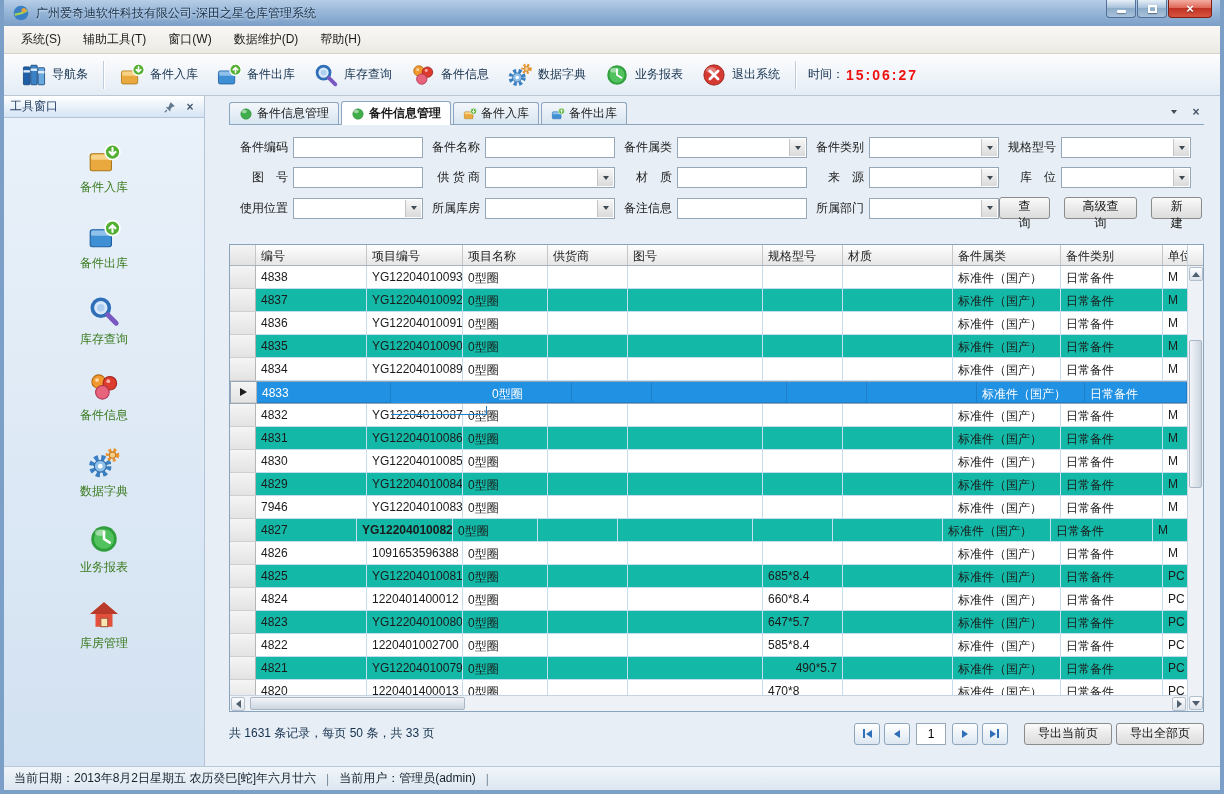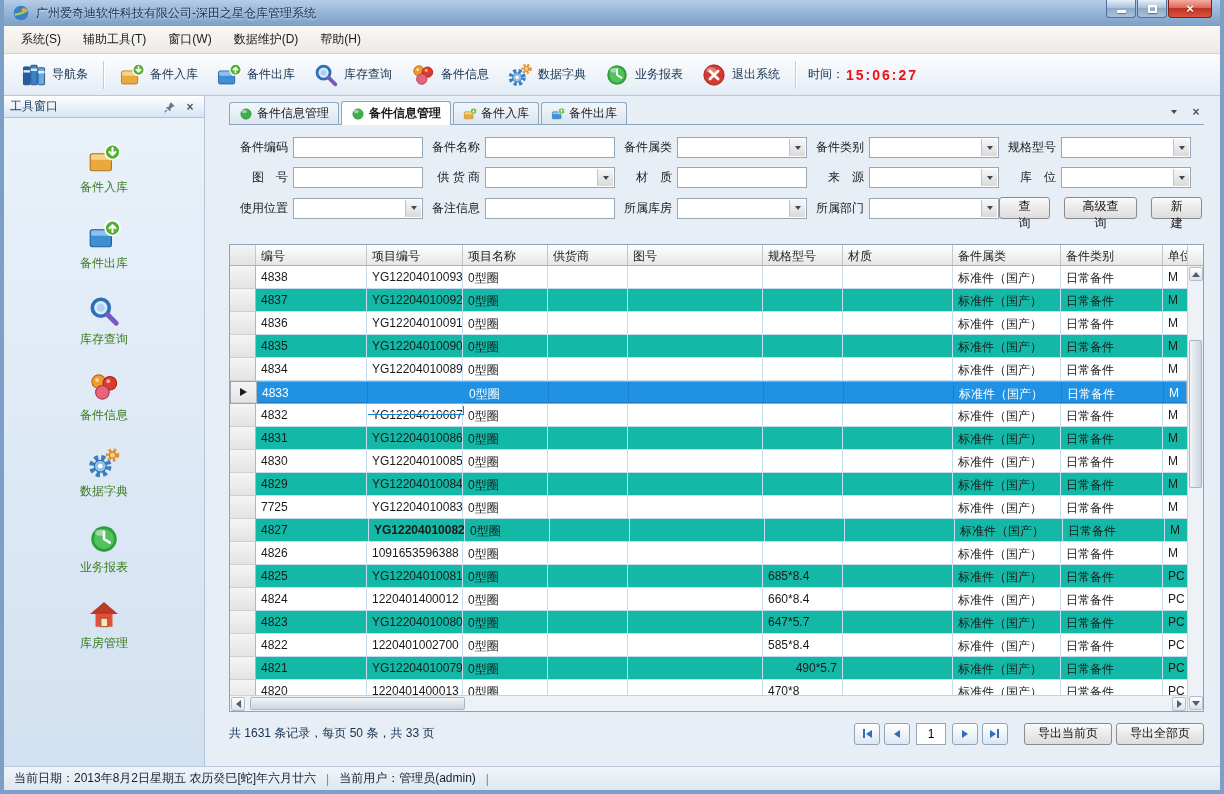--- a/index.html
+++ b/index.html
@@ -487,30 +487,30 @@
             <div class="form-row">
               <div class="fcell">
                 <span class="flabel">使用位置</span>
                 <div class="sel">
                   <span class="sel-btn">
                     <span class="tri-d"></span>
                   </span>
                 </div>
               </div>
               <div class="fcell">
-                <span class="flabel">备注信息</span>
-                <input class="txt" style="">
-              </div>
-              <div class="fcell">
                 <span class="flabel">所属库房</span>
                 <div class="sel">
                   <span class="sel-btn">
                     <span class="tri-d"></span>
                   </span>
                 </div>
+              </div>
+              <div class="fcell">
+                <span class="flabel">备注信息</span>
+                <input class="txt" style="">
               </div>
               <div class="fcell">
                 <span class="flabel">所属部门</span>
                 <div class="sel">
                   <span class="sel-btn">
                     <span class="tri-d"></span>
                   </span>
                 </div>
               </div>
               <div class="form-btns">
@@ -600,21 +600,21 @@
                 <div class="g-cell" style="width: 80px;"></div>
                 <div class="g-cell" style="width: 110px;"></div>
                 <div class="g-cell" style="width: 108px;">标准件（国产）</div>
                 <div class="g-cell" style="width: 102px;">日常备件</div>
                 <div class="g-cell" style="width: 60px;">M</div>
               </div>
               <div class="g-row sel">
                 <div class="g-cell ind-cell" style="width: 26px;">
                   <span class="sel-arrow"></span>
                 </div>
-                <div class="g-cell" style="width: 111px;">4833</div>
+                <div class="g-cell" style="width: 134px;">4833</div>
                 <div class="g-cell" style="width: 96px; margin-top: 24px;">YG12204010088</div>
                 <div class="g-cell" style="width: 85px;">0型圈</div>
                 <div class="g-cell" style="width: 80px;"></div>
                 <div class="g-cell" style="width: 135px;"></div>
                 <div class="g-cell" style="width: 80px;"></div>
                 <div class="g-cell" style="width: 110px;"></div>
                 <div class="g-cell" style="width: 108px;">标准件（国产）</div>
                 <div class="g-cell" style="width: 102px;">日常备件</div>
                 <div class="g-cell" style="width: 60px;">M</div>
               </div>
@@ -665,34 +665,34 @@
                 <div class="g-cell" style="width: 80px;"></div>
                 <div class="g-cell" style="width: 135px;"></div>
                 <div class="g-cell" style="width: 80px;"></div>
                 <div class="g-cell" style="width: 110px;"></div>
                 <div class="g-cell" style="width: 108px;">标准件（国产）</div>
                 <div class="g-cell" style="width: 102px;">日常备件</div>
                 <div class="g-cell" style="width: 60px;">M</div>
               </div>
               <div class="g-row">
                 <div class="g-cell ind-cell" style="width: 26px;"></div>
-                <div class="g-cell" style="width: 111px;">7725</div>
+                <div class="g-cell" style="width: 111px;">7946</div>
                 <div class="g-cell" style="width: 96px;">YG12204010083</div>
                 <div class="g-cell" style="width: 85px;">0型圈</div>
                 <div class="g-cell" style="width: 80px;"></div>
                 <div class="g-cell" style="width: 135px;"></div>
                 <div class="g-cell" style="width: 80px;"></div>
                 <div class="g-cell" style="width: 110px;"></div>
                 <div class="g-cell" style="width: 108px;">标准件（国产）</div>
                 <div class="g-cell" style="width: 102px;">日常备件</div>
                 <div class="g-cell" style="width: 60px;">M</div>
               </div>
               <div class="g-row alt">
                 <div class="g-cell ind-cell" style="width: 26px;"></div>
-                <div class="g-cell" style="width: 113px;">4827</div>
+                <div class="g-cell" style="width: 101px;">4827</div>
                 <div class="g-cell" style="width: 96px; font-weight: bold;">YG12204010082</div>
                 <div class="g-cell" style="width: 85px;">0型圈</div>
                 <div class="g-cell" style="width: 80px;"></div>
                 <div class="g-cell" style="width: 135px;"></div>
                 <div class="g-cell" style="width: 80px;"></div>
                 <div class="g-cell" style="width: 110px;"></div>
                 <div class="g-cell" style="width: 108px;">标准件（国产）</div>
                 <div class="g-cell" style="width: 102px;">日常备件</div>
                 <div class="g-cell" style="width: 60px;">M</div>
               </div>

